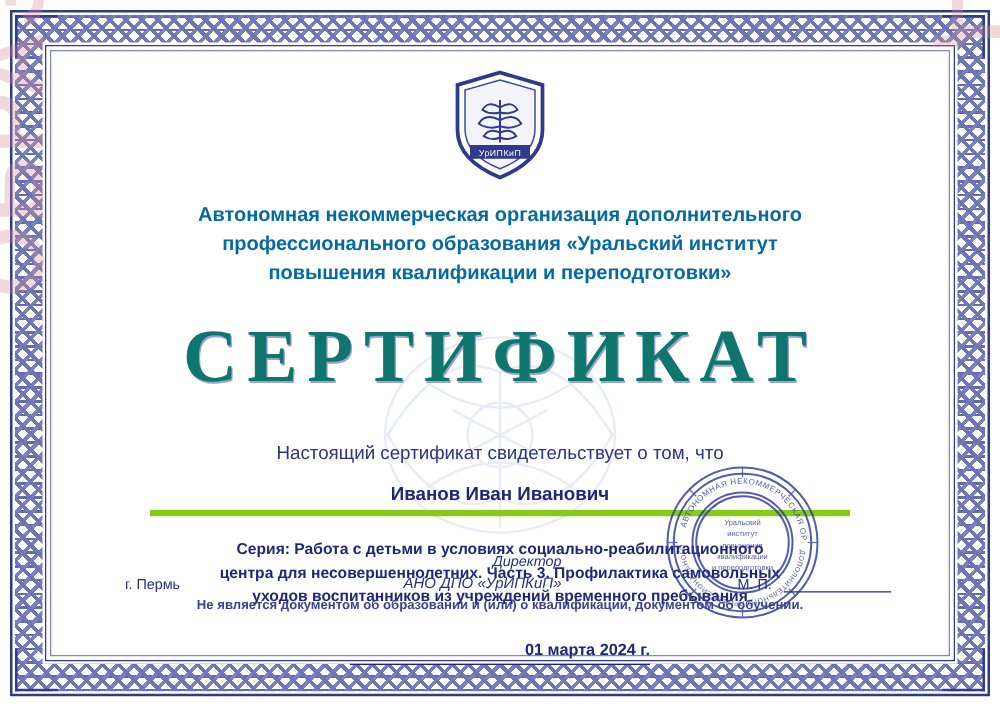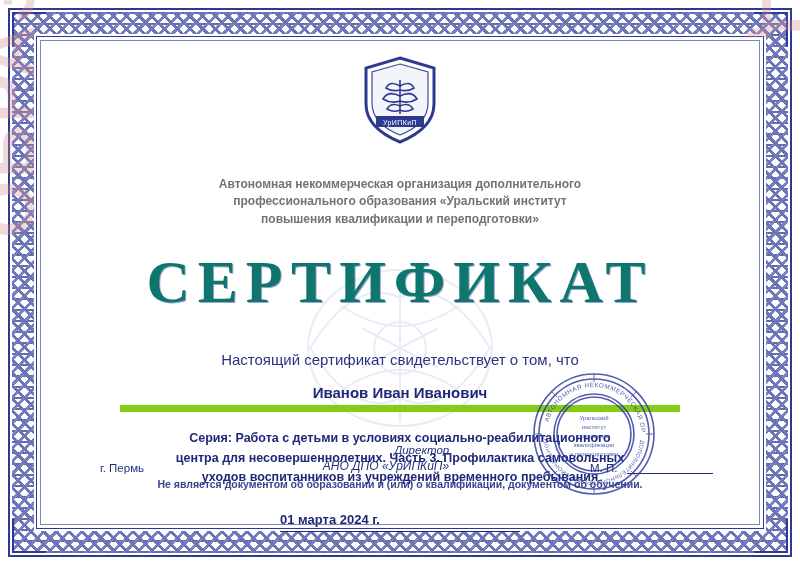--- a/index.html
+++ b/index.html
@@ -111,45 +111,45 @@
     bottom: 50px;
     text-align: center;
     color: #1a2270;
   }
   .logo {
     margin: 6px auto 12px auto;
     width: 76px;
     height: 88px;
   }
   .org {
-    font-size: 12px;
+    font-size: 16px;
     font-weight: bold;
     line-height: 1.45;
-    color: #737373;
-    margin: 16px auto;
+    color: #0369a1;
+    margin: 0 auto;
     max-width: 560px;
   }
   .title {
     margin: 20px 0 4px 0;
     font-family: "Liberation Serif", serif;
     font-size: 60px;
     font-weight: bold;
     letter-spacing: 8px;
     color: #0f766e;
     text-shadow: 1px 1px 0 #9aa3d4;
   }
   .subtitle {
     margin-top: 34px;
     font-size: 15px;
     color: #2b3480;
   }
   .name-line {
     margin: 16px auto 0 auto;
     width: 560px;
-    border-bottom: 7px solid #84cc16;
+    border-bottom: 5px solid #84cc16;
     padding-bottom: 4px;
     font-size: 15px;
     font-weight: bold;
     color: #1f2878;
   }
   .listened {
     margin-top: 13px;
     font-size: 12.5px;
     color: #2b3480;
   }
@@ -206,21 +206,21 @@
     font-size: 10.5px;
     color: #3a4490;
     font-weight: bold;
   }
   .date {
     position: absolute;
     left: 50%;
     transform: translateX(-50%);
     top: 462px;
     width: 240px;
-    text-align: left;
+    text-align: right;
     font-size: 13px;
     font-weight: bold;
     color: #1f2878;
     border-bottom: 1px solid #1f2878;
     padding-bottom: 4px;
   }
 
   
   .stamp {
     position: absolute;

